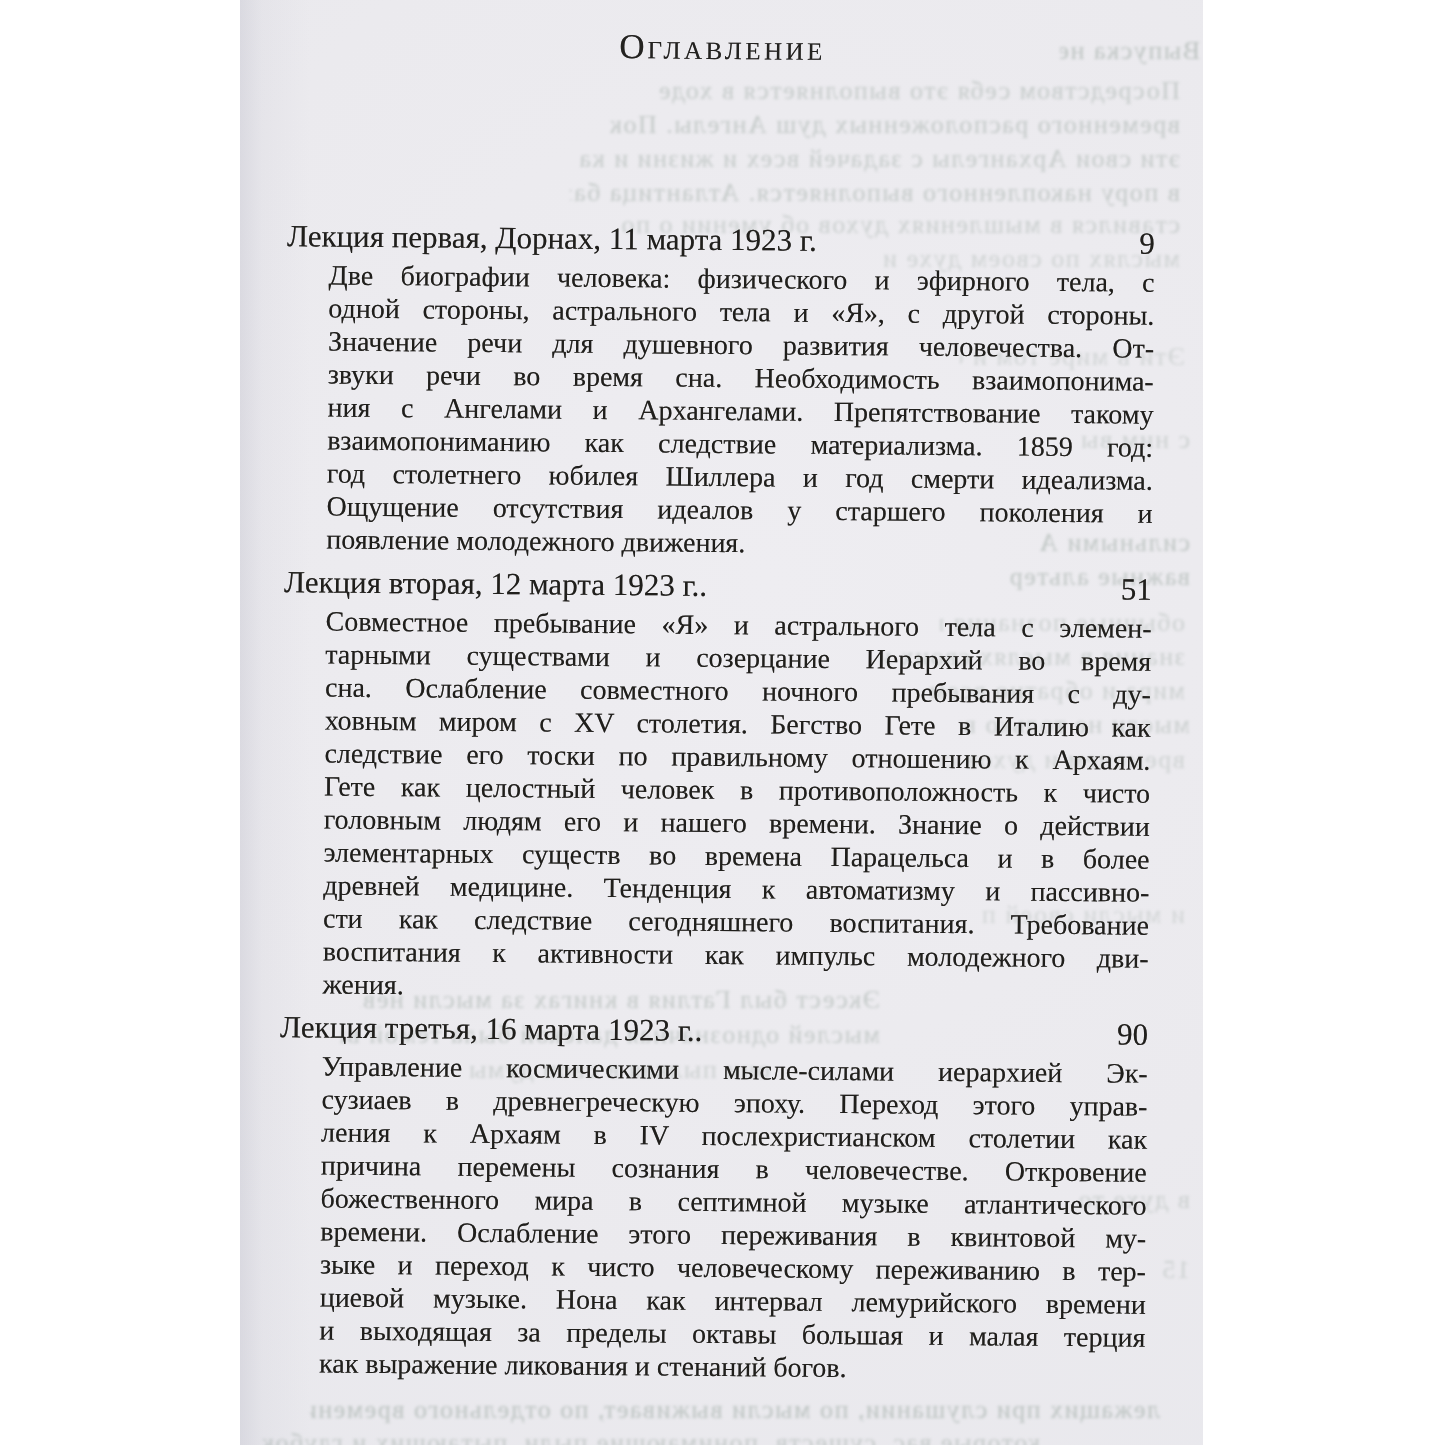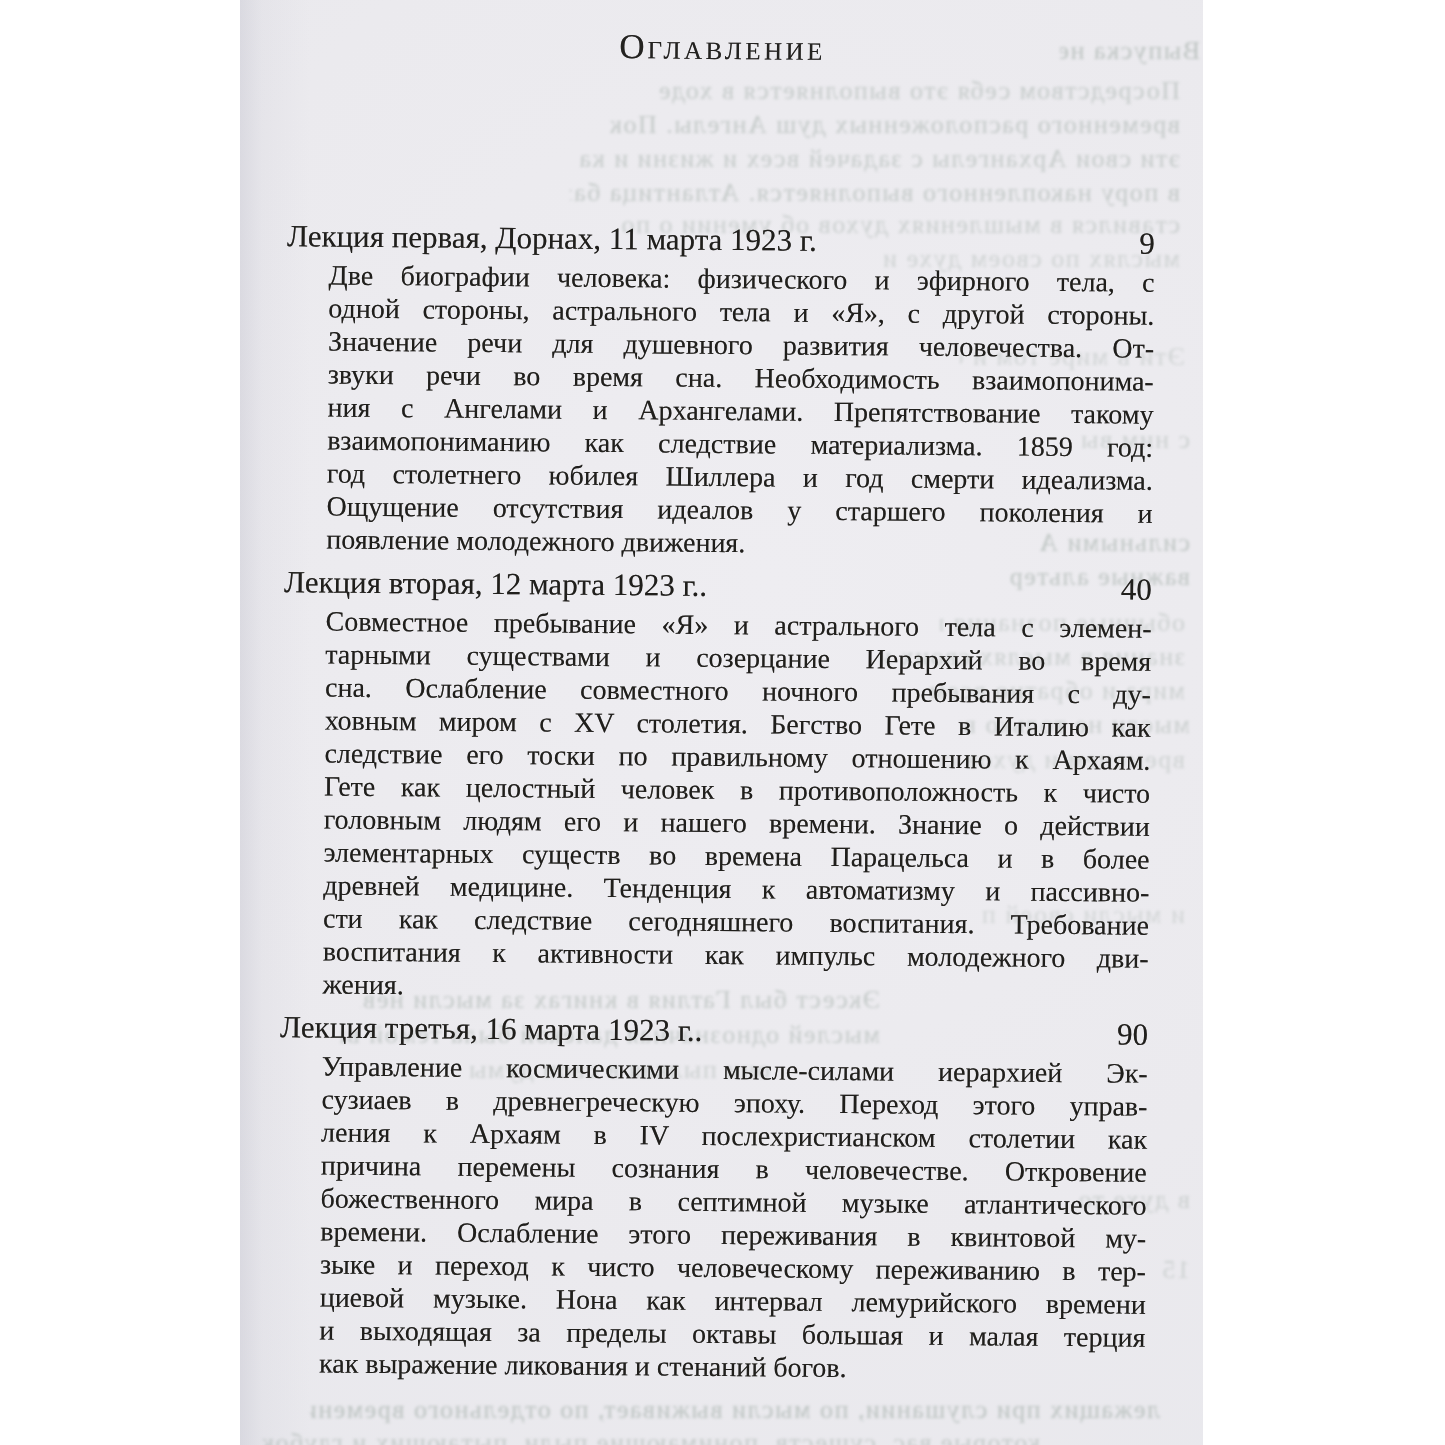--- a/index.html
+++ b/index.html
@@ -155,21 +155,21 @@
               <div class="line">год столетнего юбилея Шиллера и год смерти идеализма.</div>
               <div class="line">Ощущение отсутствия идеалов у старшего поколения и</div>
               <div class="line last">появление молодежного движения.</div>
             </div>
   </section>
 
   <section class="entry">
     <div class="h-row">
       <span class="h-text">Лекция вторая, 12 марта 1923 г..</span>
       <span class="leader"></span>
-      <span class="pagenum">40</span>
+      <span class="pagenum">51</span>
     </div>
     <div class="summary">
               <div class="line">Совместное пребывание «Я» и астрального тела с элемен-</div>
               <div class="line">тарными существами и созерцание Иерархий во время</div>
               <div class="line">сна. Ослабление совместного ночного пребывания с ду-</div>
               <div class="line">ховным миром с XV столетия. Бегство Гете в Италию как</div>
               <div class="line">следствие его тоски по правильному отношению к Архаям.</div>
               <div class="line">Гете как целостный человек в противоположность к чисто</div>
               <div class="line">головным людям его и нашего времени. Знание о действии</div>
               <div class="line">элементарных существ во времена Парацельса и в более</div>

